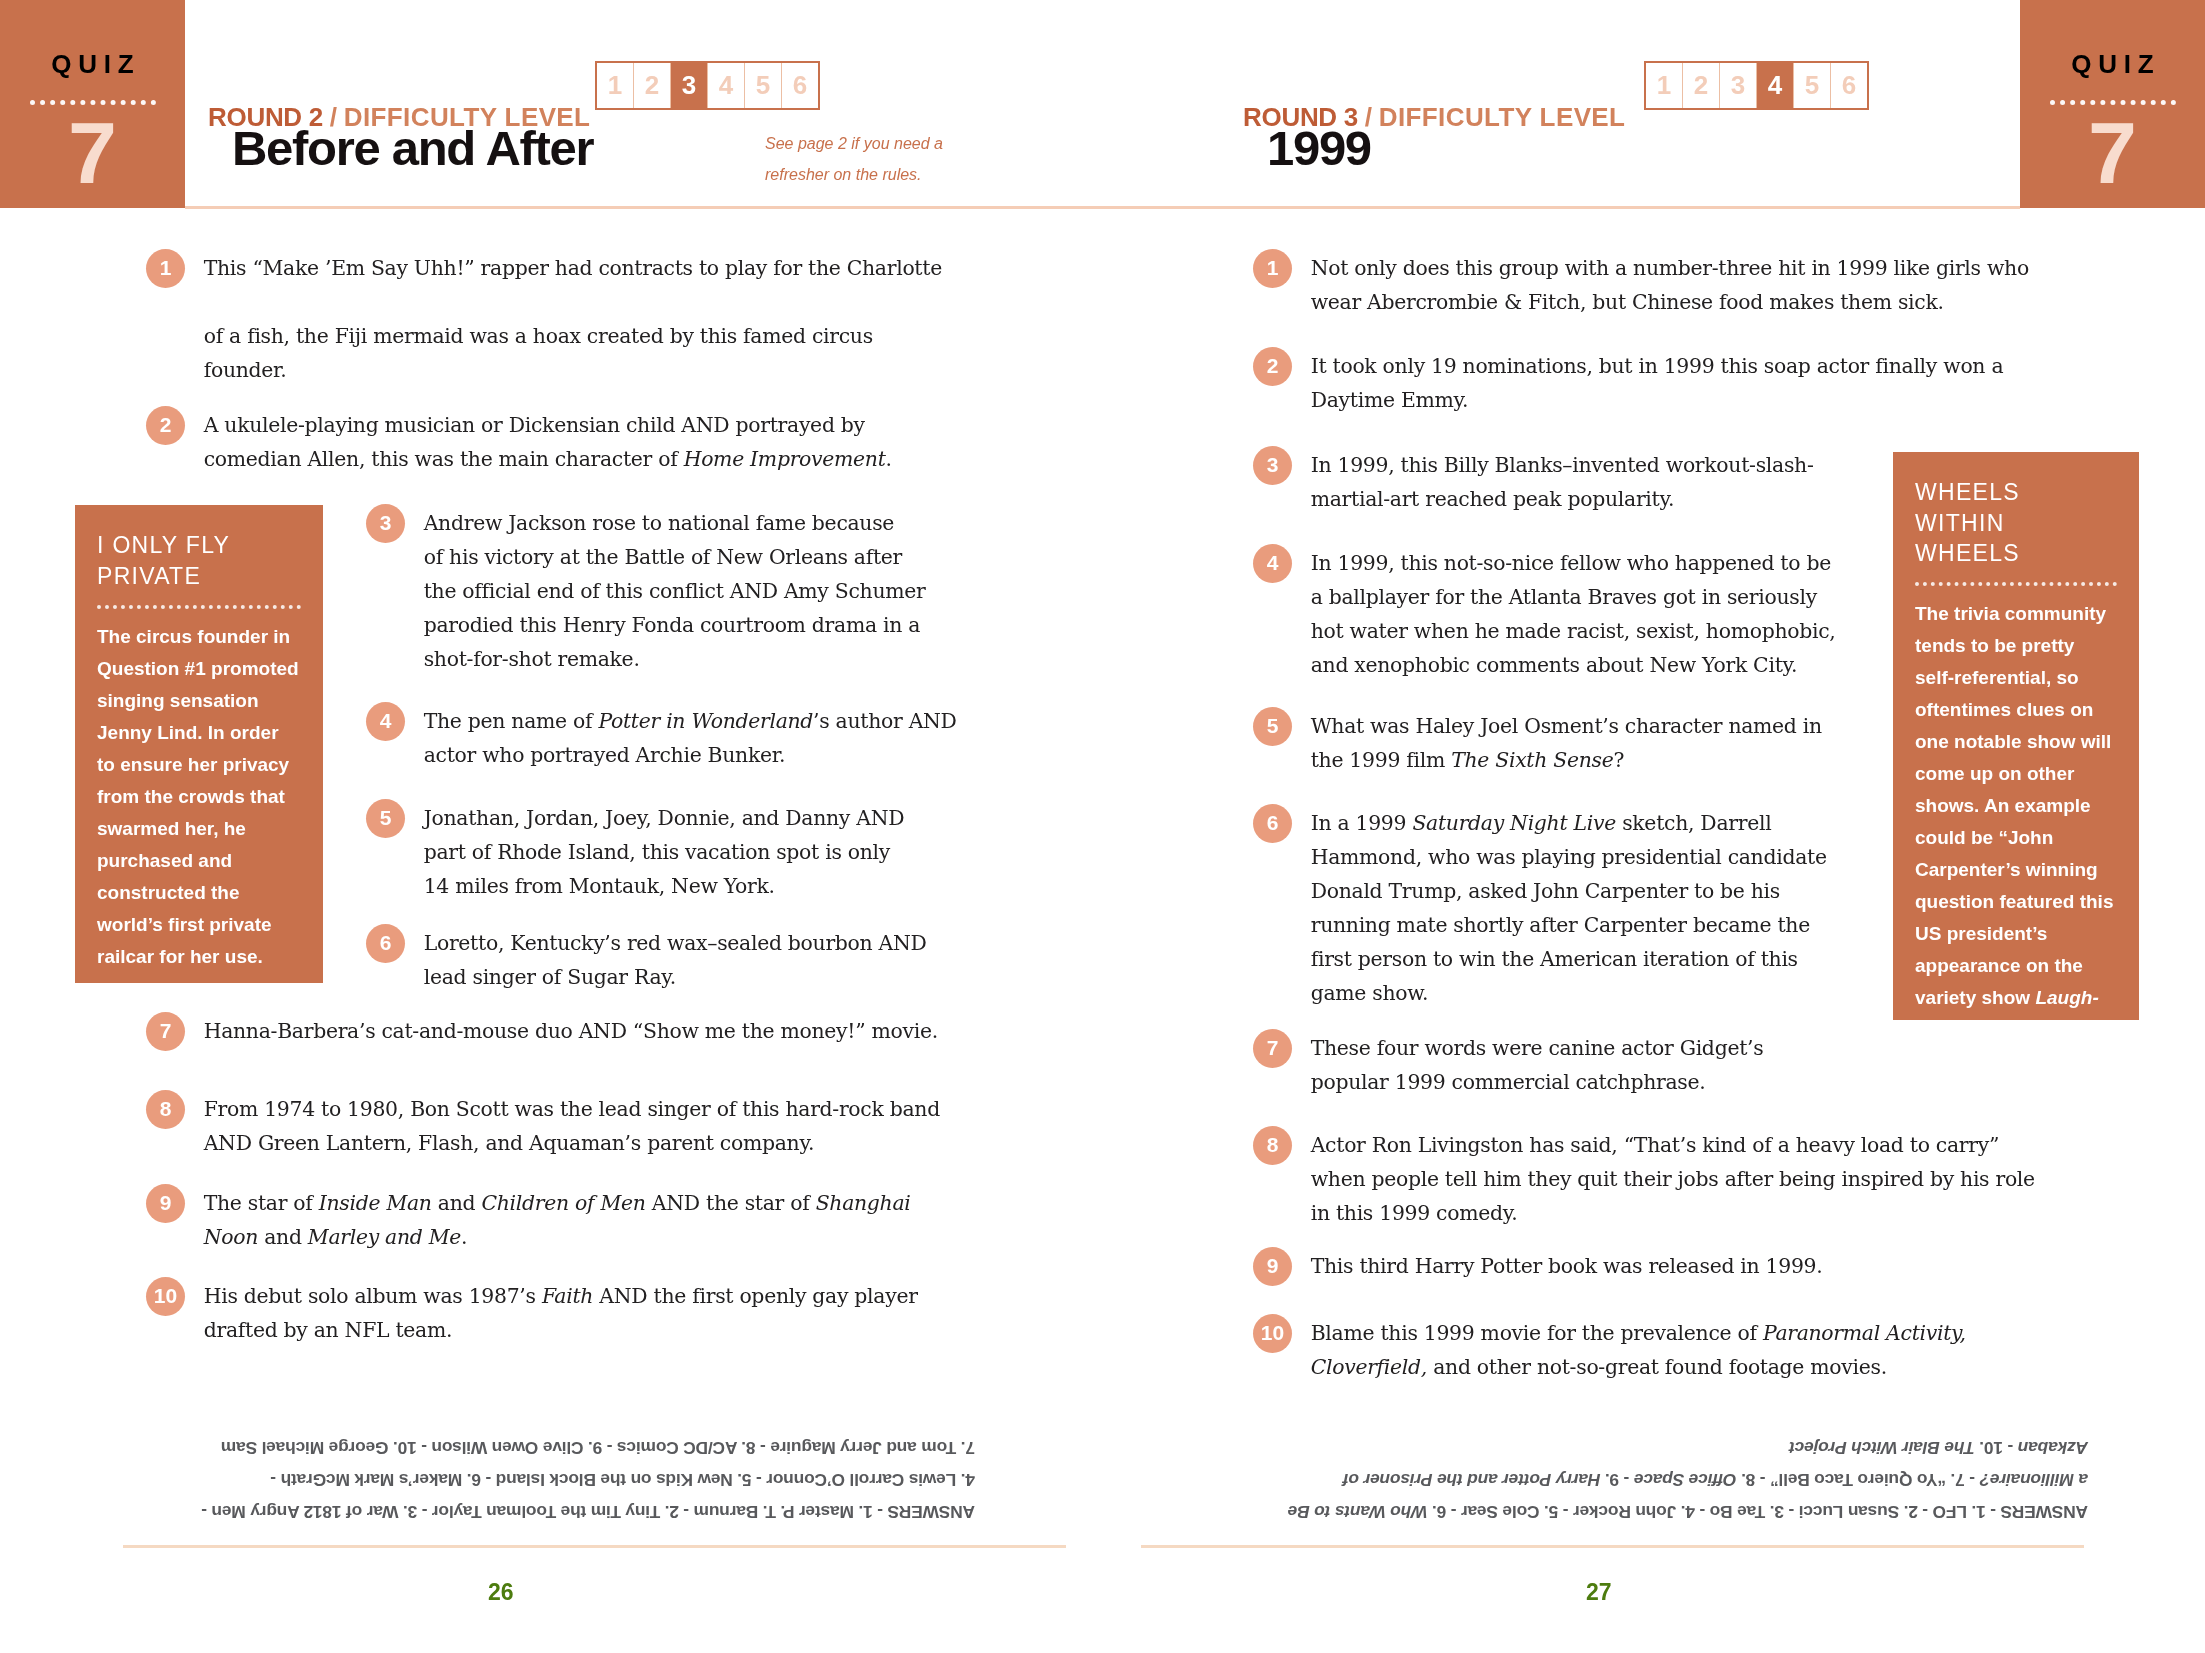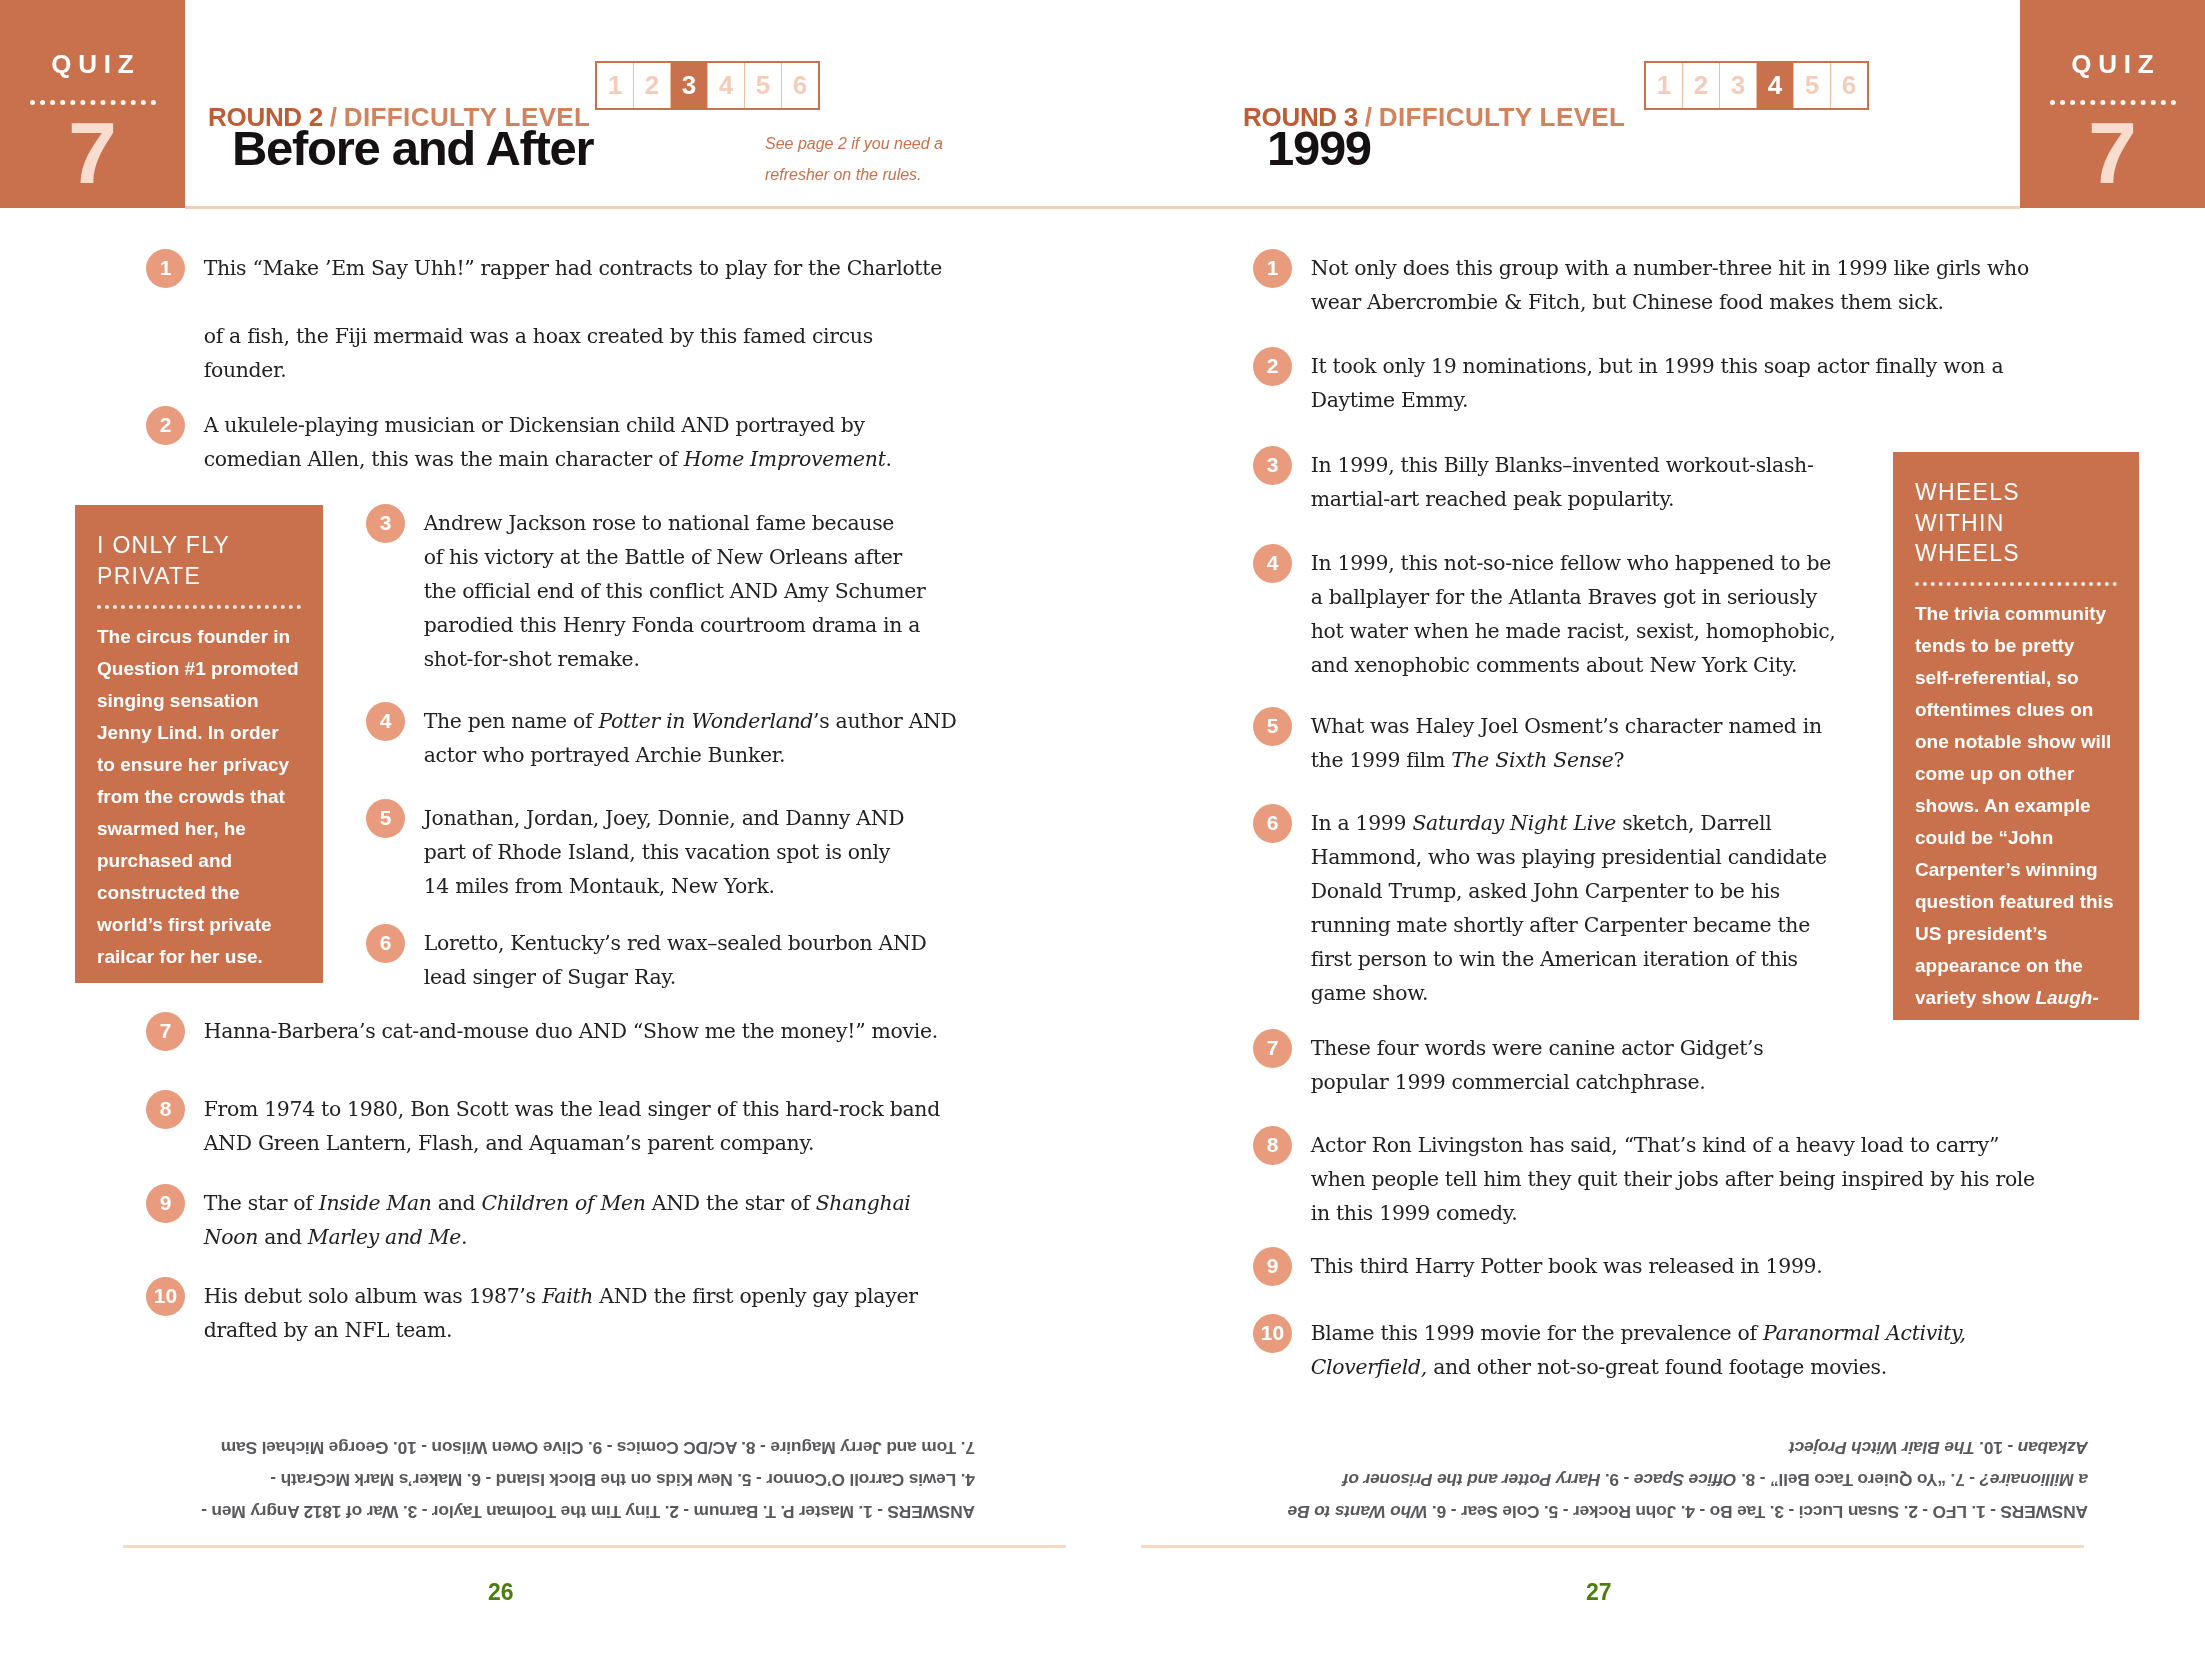--- a/index.html
+++ b/index.html
@@ -10,21 +10,21 @@
     font-family:"Liberation Sans",sans-serif;
     color:#231f20;
     overflow:hidden;
   }
   
   .quiz-tab{
     position:absolute;top:0;width:185px;height:208px;
     background:#c8714c;text-align:center;
   }
   .quiz-kicker{
-    padding-top:49px;color:#ffffff;font-weight:bold;
+    padding-top:49px;color:#000000;font-weight:bold;
     font-size:26px;letter-spacing:6.8px;text-indent:6.8px;
   }
   .quiz-dots{
     width:126px;margin:20.4px auto 0;height:0;
     border-top:5.1px dotted rgba(255,255,255,0.95);
   }
   .quiz-number{
     margin-top:3.4px;font-weight:bold;font-size:88px;line-height:87px;color:#f8dcce;
   }
   

